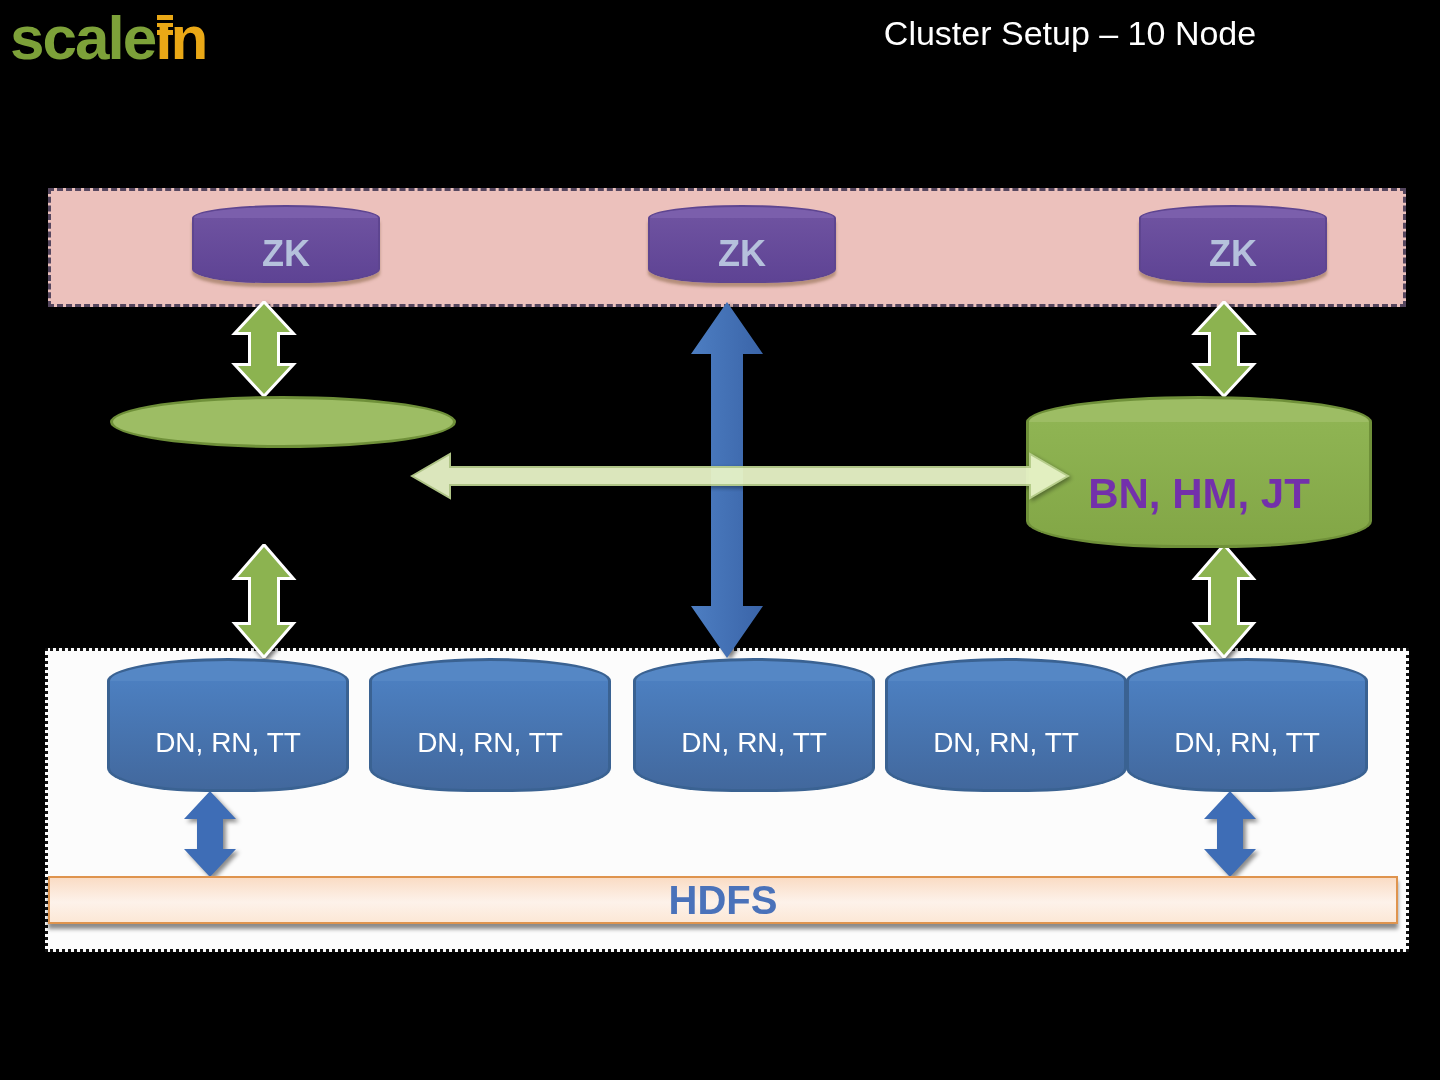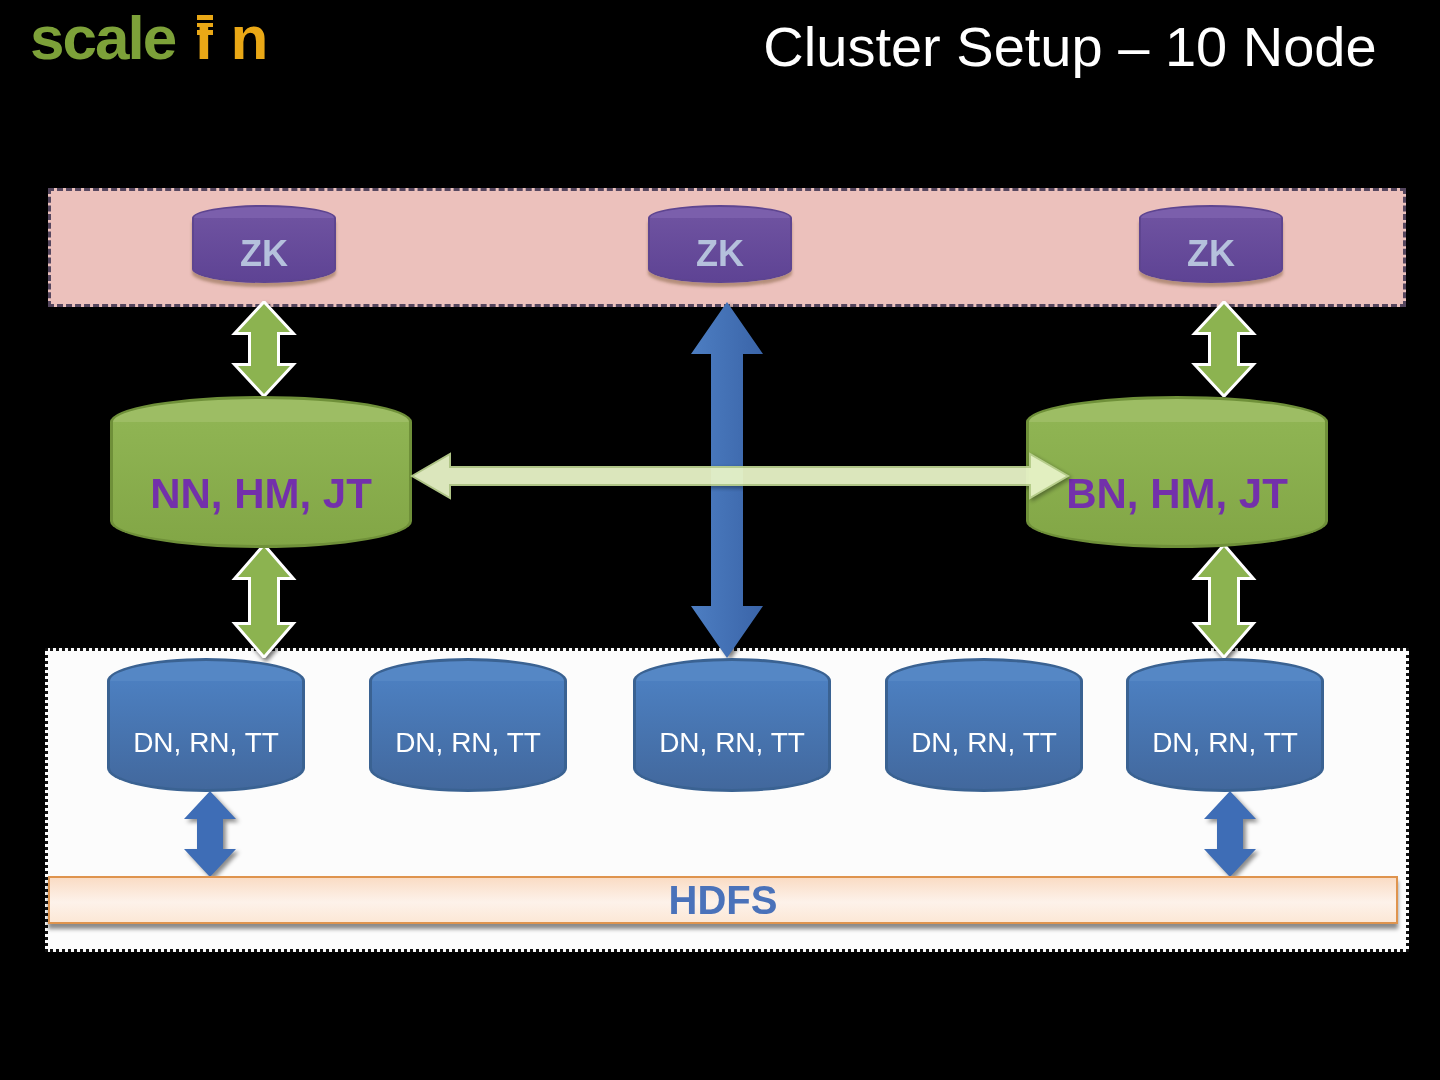--- a/index.html
+++ b/index.html
@@ -1,42 +1,42 @@
 <!DOCTYPE html>
 <html><head>
 <meta charset="utf-8">
 <style>
   html,body{margin:0;padding:0;background:#000;}
   #stage{position:relative;width:1440px;height:1080px;background:#000;overflow:hidden;
          font-family:"Liberation Sans",sans-serif;}
 
   
   .logo{position:absolute;left:10px;top:2px;font-size:62px;font-weight:bold;letter-spacing:-2px;z-index:5;}
-  .logo span{display:inline-block;margin-left:20px;}
+  .logo span{display:inline-block;}
   .logo .green{color:#7da139;}
   .logo .gold{color:#eaa816;}
   .logo .i{position:relative;}
   .logo .i::before{content:"";position:absolute;left:0.03em;bottom:0.62em;width:0.26em;height:0.34em;
     background:repeating-linear-gradient(to top,#eaa816 0 0.075em,transparent 0.075em 0.125em);}
   .title{position:absolute;left:760px;top:14px;width:620px;text-align:center;color:#fff;
-         font-size:56px;font-weight:400;z-index:5;white-space:nowrap;}
+         font-size:34px;font-weight:400;z-index:5;white-space:nowrap;}
 
   
   .zk-band{position:absolute;left:48px;top:188px;width:1352px;height:113px;
            background:#ecc1bc;border:3px dashed #55465e;z-index:1;}
   .worker-box{position:absolute;left:45px;top:648px;width:1358px;height:298px;
               background:#fcfcfc;border:3px dotted #111;z-index:1;}
   .hdfs-band{position:absolute;left:48px;top:876px;width:1346px;height:44px;z-index:2;
              background:linear-gradient(180deg,#fadcc5 0%,#fdf2ea 55%,#fce8d6 100%);
              border:2px solid #df944e;display:flex;justify-content:center;
              box-shadow:0 5px 4px rgba(0,0,0,.45);}
   .hdfs-band .lbl{color:#4a72ba;font-size:40px;font-weight:bold;}
 
   
-  .cyl{position:absolute;z-index:3;}
+  .cyl{position:absolute;z-index:3;padding-left:44px;}
   .cyl .top{position:absolute;left:0;right:0;top:0;border-radius:50%;box-sizing:border-box;}
   .cyl .body{position:absolute;left:0;right:0;bottom:0;box-sizing:border-box;
              display:flex;align-items:center;justify-content:center;}
 
   .zk-cyl{width:144px;height:78px;}
   .zk-cyl .top{height:26px;background:#7b5fac;border:2px solid #5e4590;}
   .zk-cyl .body{top:13px;background:linear-gradient(#6e52a0,#5e4394);
                 border:2px solid #5e4590;border-top:none;
                 border-radius:0 0 72px 72px / 0 0 14px 14px;
                 box-shadow:0 4px 3px rgba(135,100,70,.55);}
@@ -111,23 +111,20 @@
       <linearGradient id="bg1" x1="0" y1="0" x2="1" y2="0">
         <stop offset="0" stop-color="#4d7ec2"></stop>
           <stop offset="1" stop-color="#3a64a8"></stop>
       </linearGradient>
     </defs>
     <path d="M38 2 L74 54 L54 54 L54 306 L74 306 L38 358 L2 306 L22 306 L22 54 L2 54 Z" fill="url(#bg1)"></path>
   </svg>
 
   <div class="cyl master-cyl" style="left:110px;top:396px;">
     <div class="top"></div>
-    <div class="body">
-        <span class="lbl">NN, HM, JT</span>
-      </div>
   </div>
   <div class="cyl master-cyl" style="left:1026px;top:396px;">
     <div class="top"></div>
     <div class="body">
         <span class="lbl">BN, HM, JT</span>
       </div>
   </div>
 
   <svg class="arrow a-pale" style="left:408px;top:450px;" width="664" height="52" viewBox="0 0 664 52" opacity="0.95">
     <path d="M4 26 L42 4 L42 17 L622 17 L622 4 L660 26 L622 48 L622 35 L42 35 L42 48 Z" fill="#e7f3c7" stroke="#b9cf8e" stroke-width="2" stroke-linejoin="miter"></path>

